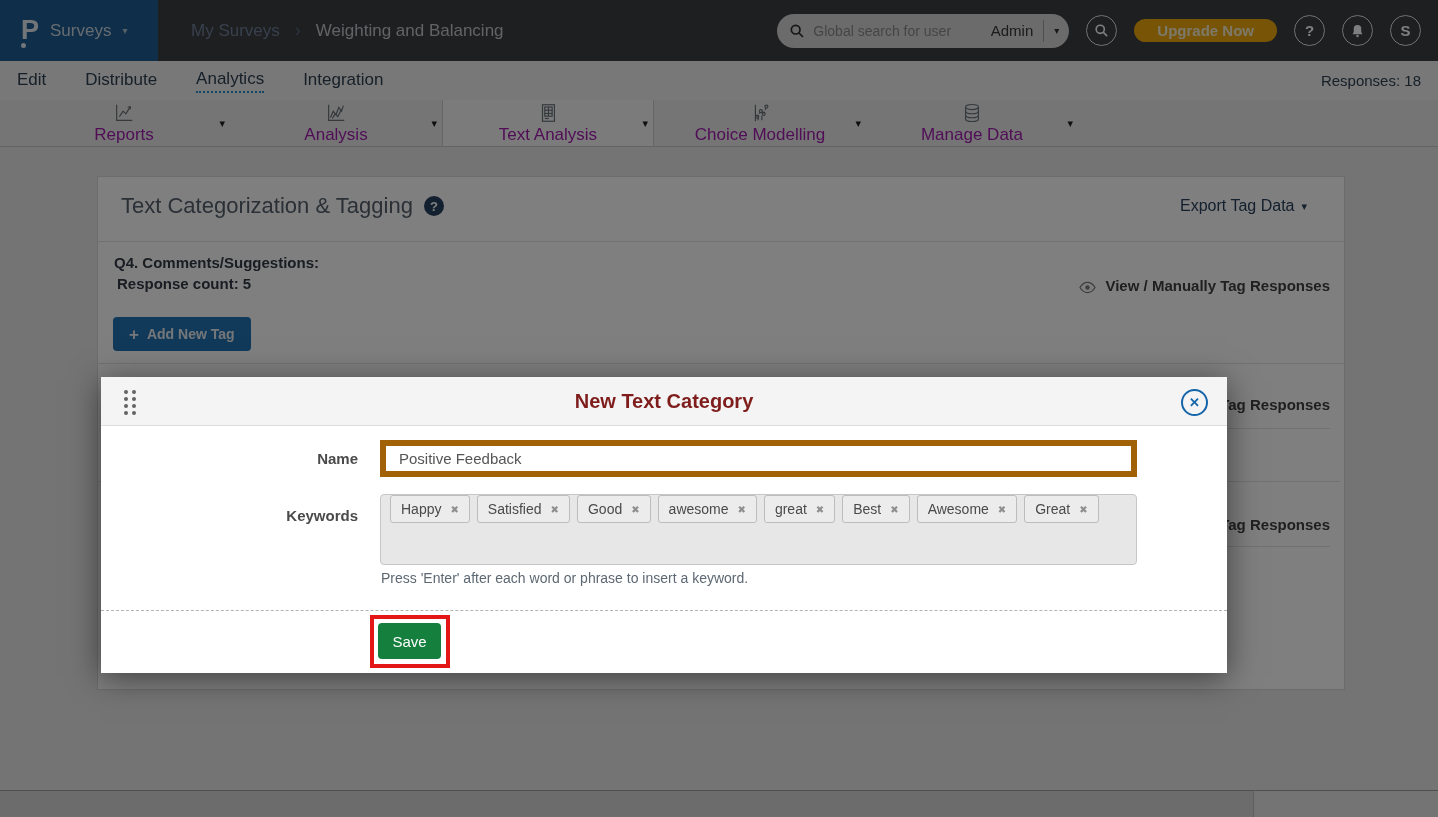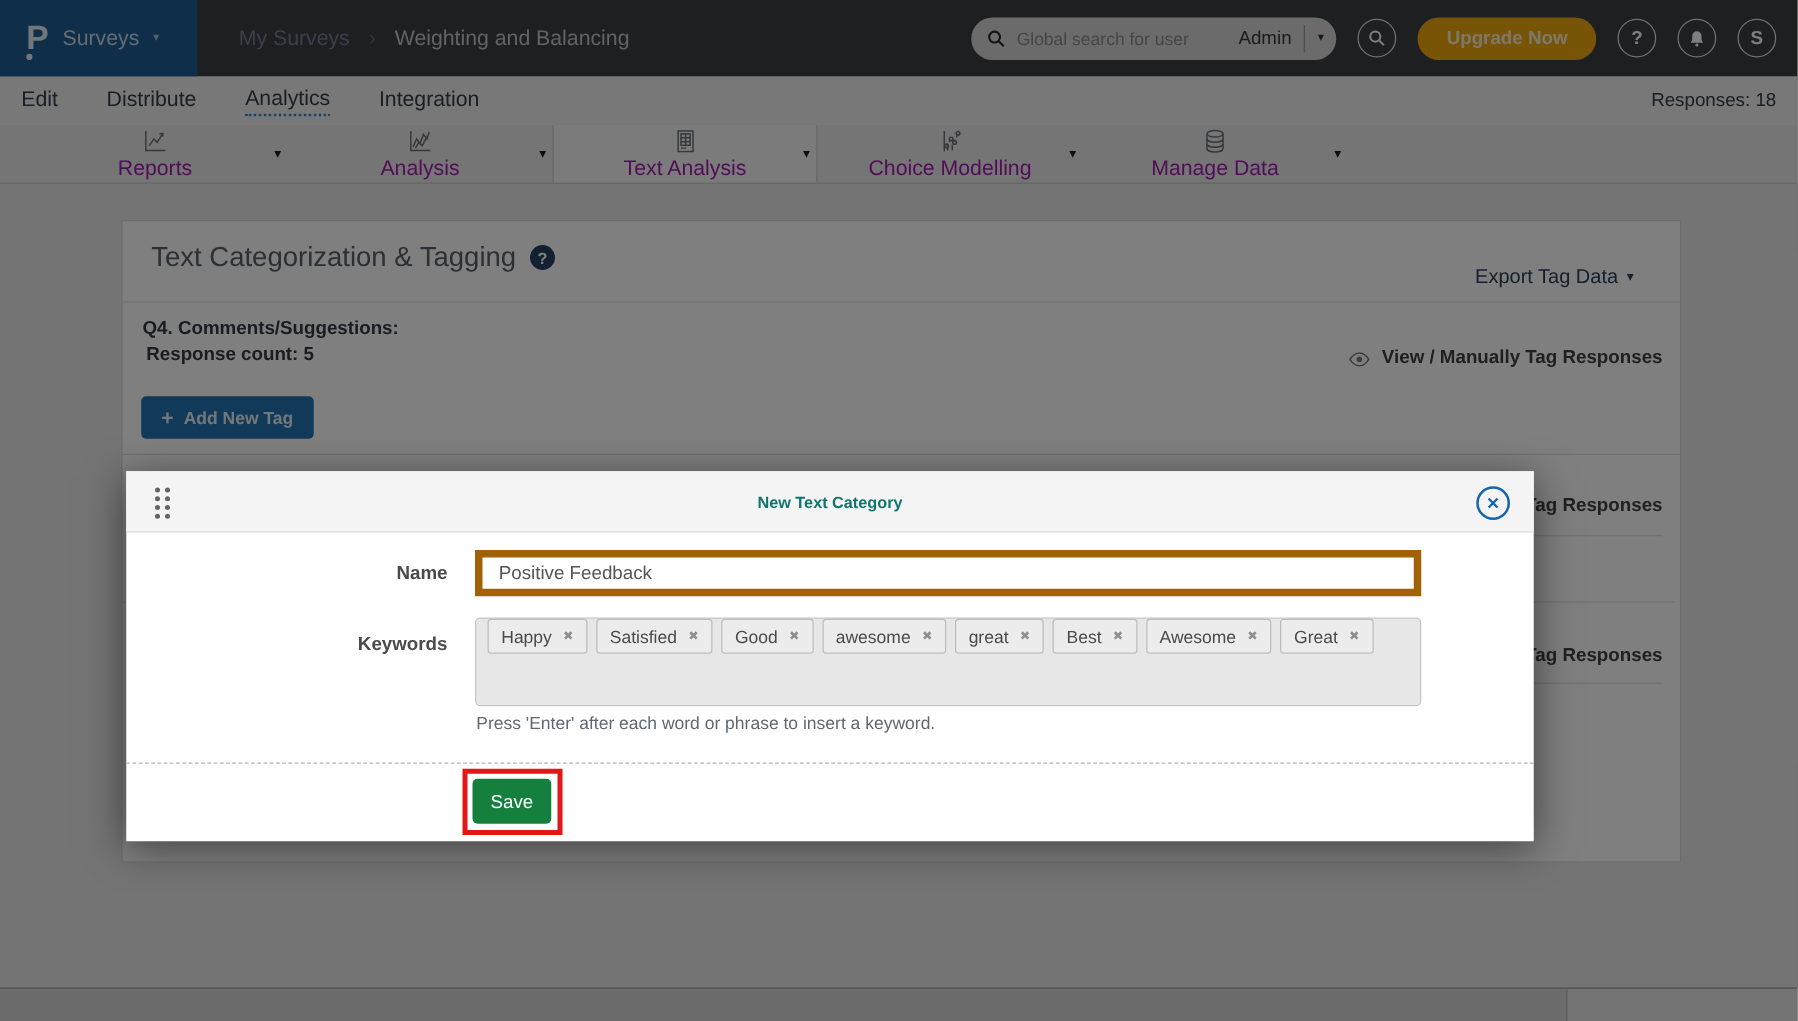--- a/index.html
+++ b/index.html
@@ -22,63 +22,63 @@
   .top-right { margin-left:auto; display:flex; align-items:center; gap:17px; padding-right:17px; }
   .search-pill { display:flex; align-items:center; background:#d6d6d6; border-radius:17px; height:34px; width:292px; padding:0 10px 0 12px; }
   .search-pill svg { flex:0 0 auto; }
   .search-pill input { border:none; outline:none; background:transparent; flex:1; min-width:0; font-size:14px; color:#333; margin-left:8px; font-family:"Liberation Sans", sans-serif; }
   .search-pill input::placeholder { color:#8b8b8b; }
   .admin-zone { display:flex; align-items:center; gap:10px; }
   .admin-label { font-size:15px; color:#383838; }
   .scope-divider { width:1px; height:22px; background:#9d9d9d; }
   .admin-zone .caret { color:#333; }
   .circle-btn { width:31px; height:31px; border:1px solid #e3e3e3; border-radius:50%; display:flex; align-items:center; justify-content:center; color:#fff; font-size:15px; font-weight:bold; flex:0 0 auto; }
-  .upgrade-btn { background:#efa90d; color:#fbf2d2; border-radius:17px; height:34px; padding:0 23px; font-weight:bold; font-size:15px; display:flex; align-items:center; }
+  .upgrade-btn { background:#efa90d; color:#fbf2d2; border-radius:17px; height:23px; padding:0 23px; font-weight:bold; font-size:15px; display:flex; align-items:center; }
 
   
   .subnav { position:absolute; top:61px; left:0; right:0; height:39px; background:#f1f1f1; display:flex; align-items:center; padding:0 17px; gap:39px; }
   .nav-item { font-size:17px; color:#2e4151; padding-bottom:2px; cursor:pointer; }
   .nav-item.active { border-bottom:2px dotted #2a8fd0; }
   .responses-count { margin-left:auto; font-size:15px; color:#2e4151; }
 
   
   .toolbar { position:absolute; top:100px; left:0; right:0; height:47px; background:#eaeaea; border-bottom:1px solid #c9c9c9; display:flex; padding-left:18px; }
   .tool-cell { width:212px; position:relative; display:flex; flex-direction:column; align-items:center; justify-content:center; gap:1px; }
   .tool-cell.active { background:#f6f6f6; border-left:1px solid #cdcdcd; border-right:1px solid #cdcdcd; }
   .tool-label { font-size:17px; color:#a21caf; }
   .tool-caret { position:absolute; right:5px; top:50%; transform:translateY(-50%); color:#1c1c1c; font-size:11px; }
   .tool-icon svg { display:block; }
 
   
   .panel { position:absolute; left:97px; top:176px; width:1248px; height:514px; background:#fff; border:1px solid #d9d9d9; }
   .panel-title-row { position:absolute; left:23px; top:16px; display:flex; align-items:center; gap:11px; }
   .panel-title { font-size:22px; color:#55606c; }
   .help-badge { width:20px; height:20px; border-radius:50%; background:#26415e; color:#fff; font-size:13px; font-weight:bold; display:flex; align-items:center; justify-content:center; }
-  .export-link { position:absolute; right:37px; top:36px; display:flex; align-items:center; gap:7px; color:#29415c; font-size:16px; cursor:pointer; }
+  .export-link { position:absolute; right:37px; top:20px; display:flex; align-items:center; gap:7px; color:#29415c; font-size:16px; cursor:pointer; }
   .export-link .caret { color:#29415c; font-size:11px; }
   .pdivider { position:absolute; left:0; right:0; height:1px; background:#e2e2e2; }
   .q4-title { position:absolute; left:16px; top:77px; font-size:15px; font-weight:bold; color:#323a46; }
   .q4-count { position:absolute; left:19px; top:98px; font-size:15px; font-weight:bold; color:#323a46; }
   .view-link { position:absolute; right:14px; display:flex; align-items:flex-end; gap:8px; color:#404040; font-size:15px; font-weight:bold; cursor:pointer; }
   .add-btn { position:absolute; left:15px; top:140px; height:34px; padding:0 16px; background:#2374b5; border-radius:4px; color:#e9eef3; font-size:14px; font-weight:bold; display:flex; align-items:center; gap:8px; cursor:pointer; }
   .add-btn .plus { font-size:17px; font-weight:900; line-height:1; }
 
   
   .footer { position:absolute; top:790px; left:0; right:0; height:27px; background:#d8d8d8; border-top:1px solid #9f9f9f; }
   .footer-right { position:absolute; top:790px; right:0; width:185px; height:27px; background:#e9e9e9; border-top:1px solid #9f9f9f; border-left:1px solid #bdbdbd; }
 
   
   .dim-overlay { position:absolute; inset:0; background:rgba(0,0,0,0.5); z-index:40; }
 
   
   .modal { position:absolute; left:101px; top:377px; width:1126px; height:296px; background:#fff; z-index:60; box-shadow:0 5px 30px rgba(0,0,0,0.5); }
   .modal-header { height:49px; background:#f4f4f4; border-bottom:1px solid #dddddd; position:relative; display:flex; align-items:center; justify-content:center; }
   .drag-handle { position:absolute; left:23px; top:13px; display:grid; grid-template-columns:repeat(2,4px); grid-auto-rows:4px; gap:3px 4px; cursor:move; }
   .drag-handle .dot { width:4px; height:4px; border-radius:50%; background:#636363; }
-  .modal-title { font-size:13px; font-weight:bold; color:#0f766e; }
+  .modal-title { font-size:20px; font-weight:bold; color:#7f1d1d; }
   .modal-close { position:absolute; right:19px; top:12px; width:27px; height:27px; border:2px solid #1565a9; border-radius:50%; color:#1565a9; font-weight:bold; font-size:13px; display:flex; align-items:center; justify-content:center; cursor:pointer; }
   .form-label { position:absolute; width:200px; left:57px; text-align:right; font-size:15px; font-weight:bold; color:#4a4a4a; }
   .name-input { position:absolute; left:279px; top:63px; width:757px; height:37px; border:6px solid #a16207; background:#fff; font-size:15px; color:#555; padding:0 13px; font-family:"Liberation Sans", sans-serif; outline:none; }
   .keywords-box { position:absolute; left:279px; top:117px; width:757px; height:71px; background:#e7e7e7; border:1px solid #c6c6c6; border-radius:4px; padding:0 9px; display:flex; flex-wrap:wrap; gap:7px; align-content:flex-start; }
   .chip { display:inline-flex; align-items:center; gap:9px; background:#ececec; border:1px solid #bdbdbd; border-radius:3px; padding:0 10px; height:28px; font-size:14px; color:#4a4a4a; }
   .chip-x { font-size:10px; color:#8f8f8f; cursor:pointer; }
   .hint { position:absolute; left:280px; top:193px; font-size:14px; color:#5d6873; }
   .dashed-divider { position:absolute; left:0; right:0; top:233px; border-top:1px dashed #b3b3b3; }
   .save-btn { position:absolute; left:277px; top:246px; width:63px; height:36px; background:#15803d; border:none; border-radius:4px; color:#fff; font-size:15px; font-family:"Liberation Sans", sans-serif; cursor:pointer; }
   .annotation-box { position:absolute; left:269px; top:238px; width:80px; height:53px; border:4px solid #e31717; z-index:5; pointer-events:none; }

